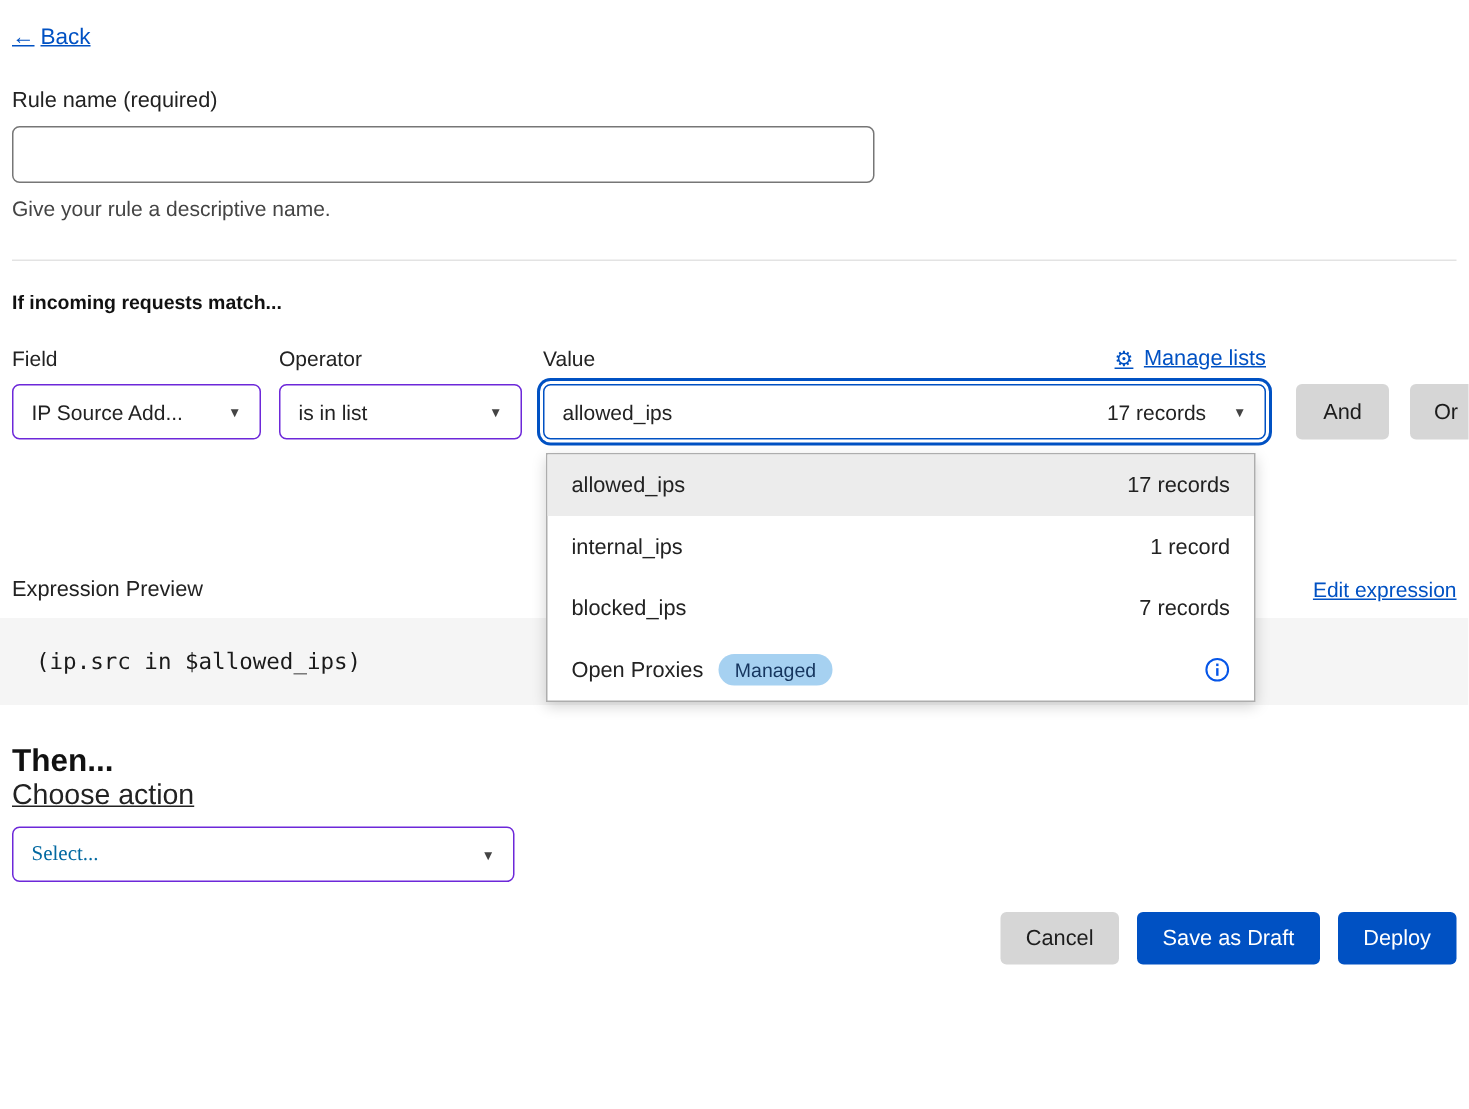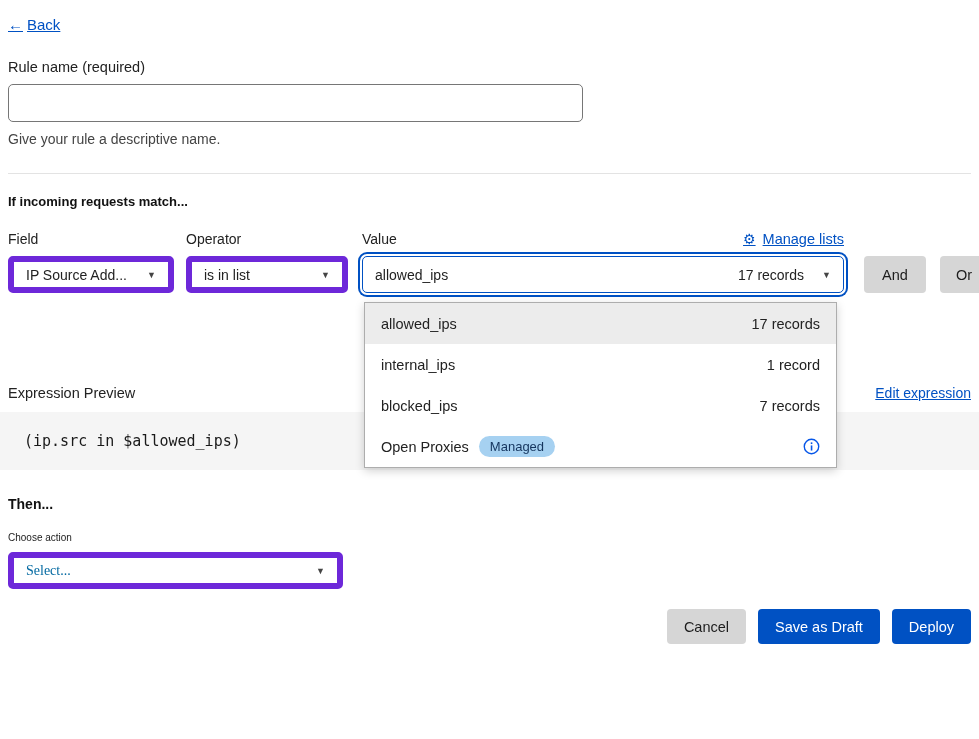--- a/index.html
+++ b/index.html
@@ -34,21 +34,21 @@
   }
   .helper { margin-top: 9px; color: #444; font-size: 14px; }
 
   hr.divider { border: none; border-top: 1px solid #e3e3e3; margin-top: 26px; }
 
   h2.section { margin-top: 20px; font-size: 13px; font-weight: 700; color: #111; }
 
   .match-row { display: flex; align-items: flex-end; margin-top: 22px; }
   .col-label { font-size: 14px; color: #222; margin-bottom: 9px; }
   .select {
-    height: 37px; border: 6px solid #6d28d9; border-radius: 5px; background: #fff;
+    height: 37px; border: 1px solid #6d28d9; border-radius: 5px; background: #fff;
     display: flex; align-items: center; padding: 0 12px; cursor: pointer;
     font-size: 14px; color: #222; white-space: nowrap; overflow: hidden;
   }
   .select .caret { margin-left: auto; font-size: 9px; color: #444; flex: none; }
   .select .caret.gap { margin-left: 18px; }
   .select .meta { margin-left: auto; }
   .select.placeholder .value-text { color: #0369a1; font-family: Liberation Serif, serif; }
 
   .col-field { width: 166px; margin-right: 12px; flex: none; }
   .col-operator { width: 162px; margin-right: 14px; flex: none; }
@@ -88,22 +88,22 @@
 
   .expr-label-row { display: flex; justify-content: space-between; align-items: center; margin-top: 92px; }
   .expr-label { font-size: 14.5px; color: #222; }
   .expr-strip {
     margin-top: 11px; margin-left: -8px; width: 979px; height: 58px;
     background: var(--strip_bg, #f5f5f5);
     display: flex; align-items: center; padding-left: 24px;
   }
   .expr-code { font-family: "DejaVu Sans Mono", "Liberation Mono", monospace; font-size: 15px; color: #1a1a1a; }
 
-  h2.then { margin-top: 26px; font-size: 14px; font-weight: 700; color: #111; }
-  .action-label { margin-top: 20px; font-size: 10px; }
+  h2.then { margin-top: 26px; font-size: 21px; font-weight: 700; color: #111; }
+  .action-label { font-size: 19px; text-decoration: underline; }
   .action-select { margin-top: 9px; width: 335px; }
 
   .footer { display: flex; justify-content: flex-end; align-items: center; gap: 12px; margin-top: 20px; }
   .btn { height: 35px; border: none; border-radius: 4px; padding: 0 17px; font-family: inherit; font-size: 14.5px; cursor: pointer; text-align: right; }
   .btn-cancel { background: var(--gray_btn, #d6d6d6); color: #1d1d1d; }
   .btn-blue { background: var(--accent, #0051c3); color: #fff; }
 </style>
 </head>
 <body>
 

